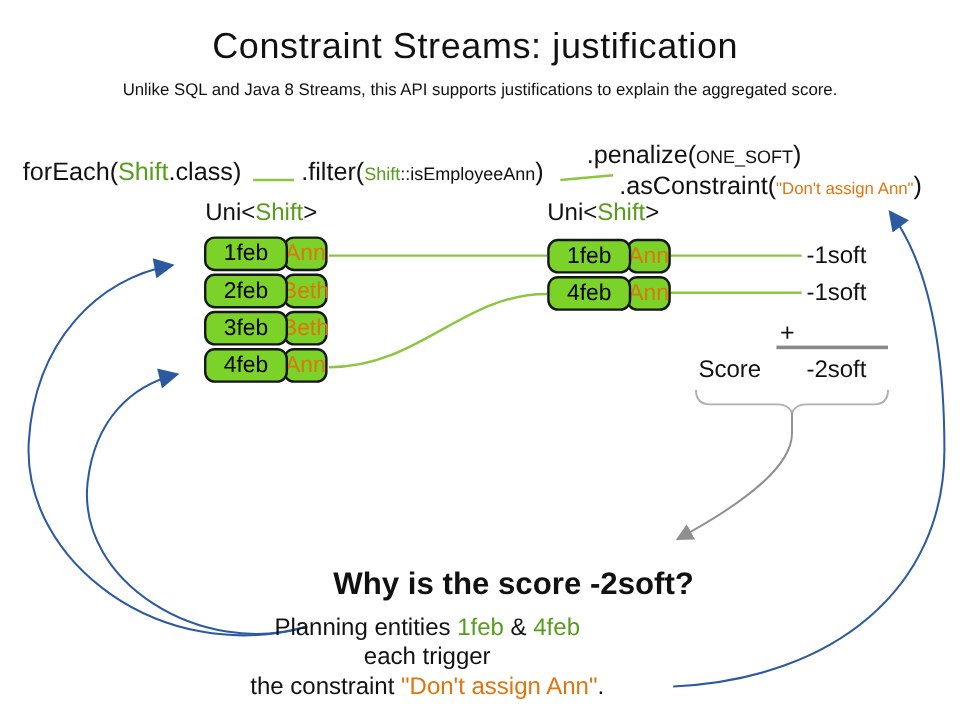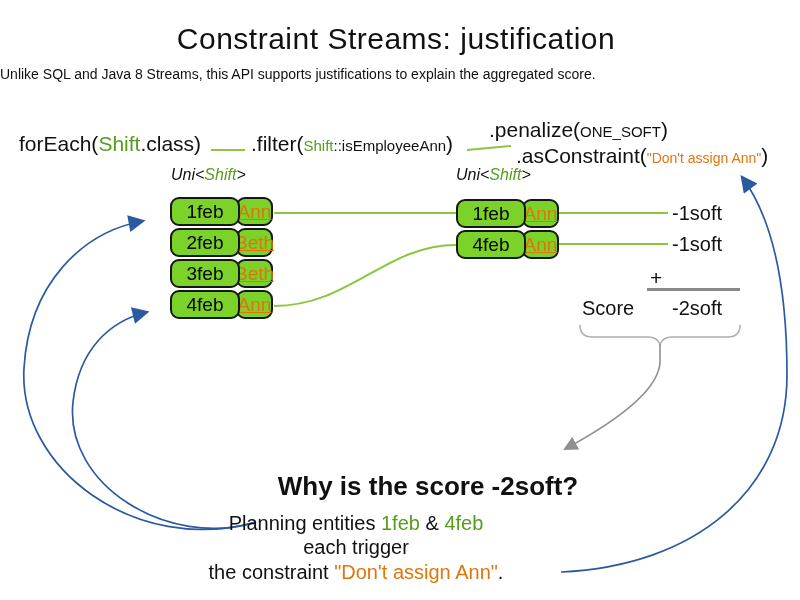--- a/index.html
+++ b/index.html
@@ -6,34 +6,34 @@
     --green-text:#579d1c; --box-fill:#7bd229; --box-border:#161616;
     --line-green:#8cc63f; --orange:#de750e; --blue:#2c5aa0;
     --gray:#8f8f8f; --brace:#b0b0b0; --ink:#111111; --sumline:#8a8a8a;
   }
   html,body{margin:0;padding:0;background:#fff;}
   body{font-family:"Liberation Sans","DejaVu Sans",sans-serif;color:var(--ink);}
   .canvas{position:relative;width:800px;height:600px;background:#ffffff;overflow:hidden;}
   .abs{position:absolute;white-space:nowrap;}
   .overlay{position:absolute;left:0;top:0;width:800px;height:600px;pointer-events:none;}
   .title{left:0;top:22px;width:792px;text-align:center;font-size:30px;letter-spacing:.5px;}
-  .subtitle{left:0;top:66px;width:800px;font-size:14px;}
+  .subtitle{left:0;top:66px;width:800px;text-align:center;font-size:14px;}
   .code{font-size:21px;}
   .code .sm{font-size:15px;}
   .code .xs{font-size:14px;}
   .green{color:var(--green-text);}
   .orange{color:var(--orange);}
-  .unilabel{font-size:16px;font-style:italic;}
+  .unilabel{font-size:20px;}
   .boxgroup{display:flex;flex-direction:column;gap:2px;}
   .row{display:flex;align-items:center;height:29px;}
   .cell{box-sizing:border-box;height:29px;background:var(--box-fill);
         border:2px solid var(--box-border);border-radius:9px;
         display:flex;align-items:center;justify-content:center;font-size:19px;line-height:1;}
   .cell.date{width:70px;position:relative;z-index:2;color:#000;}
-  .cell.name{width:37px;margin-left:-4px;z-index:1;color:var(--orange);overflow:visible;text-decoration:underline;}
+  .cell.name{width:37px;margin-left:-4px;z-index:1;color:var(--orange);overflow:visible;}
   .soft{font-size:20px;}
   .plus{font-size:21px;}
   .sumline{width:93px;height:3px;background:var(--sumline);}
   .scorelbl,.total{font-size:20px;}
   .why{left:0;top:471px;width:800px;text-align:center;font-size:26px;font-weight:bold;padding-left:28px;}
   .expl{left:0;width:712px;text-align:center;font-size:20px;}
 </style>
 </head>
 <body>
 

